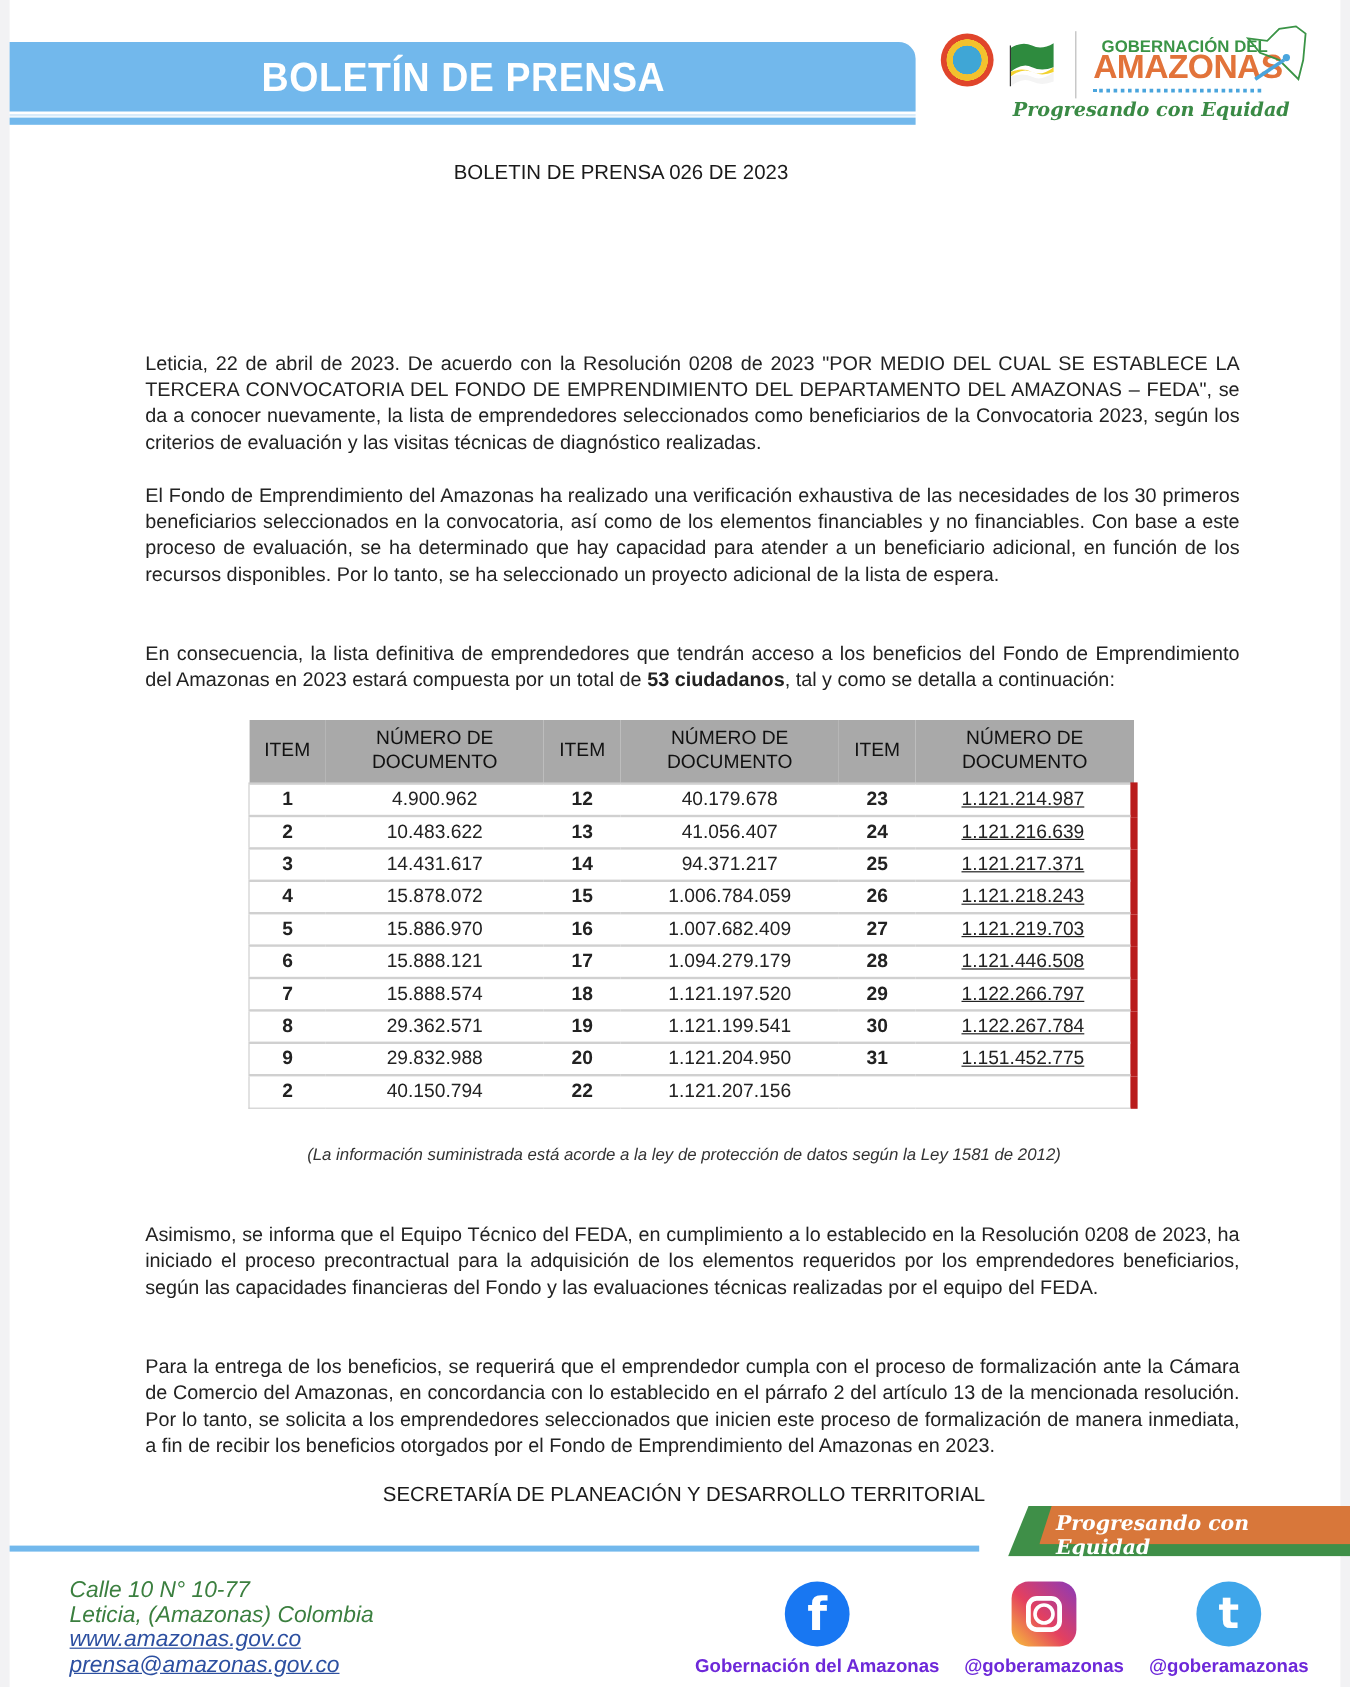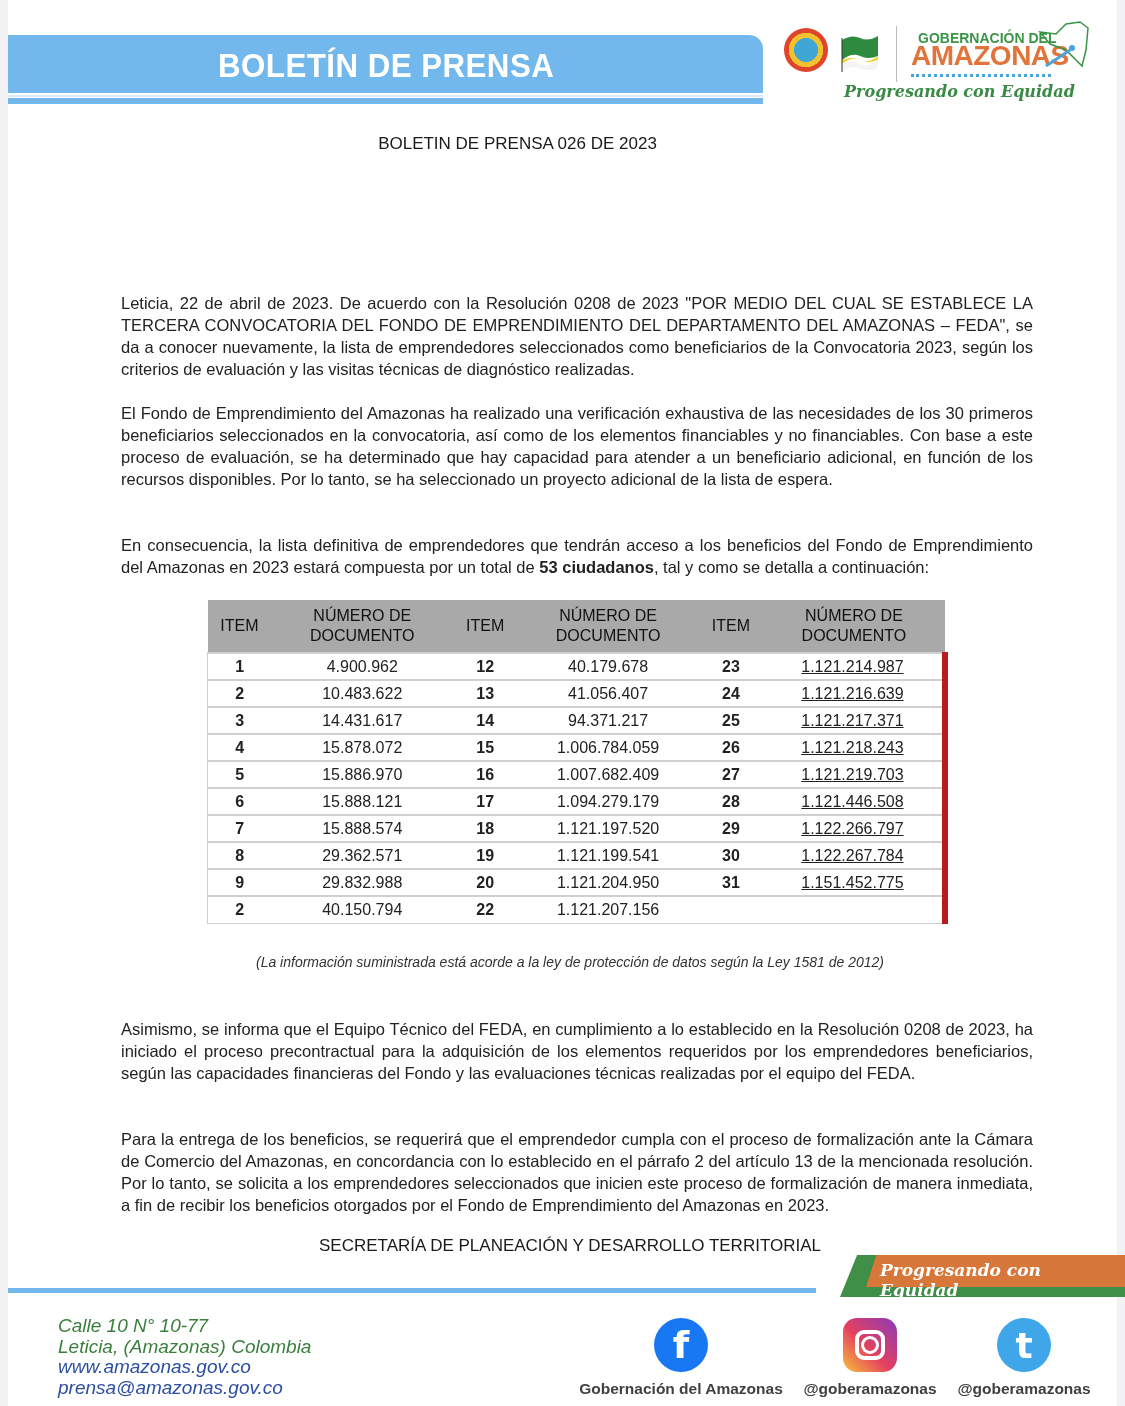--- a/index.html
+++ b/index.html
@@ -43,25 +43,25 @@
   .sign { position: absolute; left: 0; width: 1140px; top: 1236px; text-align: center; font-size: 17px; }
 
   
   .foot-line { position: absolute; left: 0; top: 1288px; width: 808px; height: 5px; background: #72b8ec; }
   .slogan-band { position: absolute; left: 840px; top: 1255px; width: 285px; height: 42px; }
   .slogan-band .green { position: absolute; left: 0; top: 0; width: 285px; height: 42px; background: #3f8f48; clip-path: polygon(6% 0, 100% 0, 100% 100%, 0 100%); }
   .slogan-band .orange { position: absolute; left: 26px; top: 0; width: 259px; height: 32px; background: #d8773a; clip-path: polygon(4% 0, 100% 0, 100% 100%, 0 100%); }
   .slogan-band span { position: absolute; left: 40px; top: 5px; font-family: "DejaVu Serif", serif; font-style: italic; font-weight: bold; font-size: 17px; color: #fff; }
 
   .addr { position: absolute; left: 58px; top: 1316px; font-size: 19px; font-style: italic; line-height: 20.5px; color: #3b7f3f; }
-  .addr a { color: #2c4fa0; display: block; }
+  .addr a { color: #2c4fa0; text-decoration: underline; display: block; }
 
   .social { position: absolute; top: 1318px; text-align: center; }
   .social .ico { width: 54px; height: 54px; margin: 0 auto; display: flex; align-items: center; justify-content: center; color: #fff; font-weight: bold; }
-  .social .lbl { font-size: 15.5px; font-weight: bold; color: #404040; margin-top: 8px; white-space: nowrap; }
+  .social .lbl { font-size: 15.5px; font-weight: bold; color: #6d28d9; margin-top: 8px; white-space: nowrap; }
   .fb .ico { border-radius: 50%; background: #1877f2; font-size: 38px; font-family: "DejaVu Sans", sans-serif; }
   .ig .ico { border-radius: 14px; background: linear-gradient(45deg, #f8c13a, #e4405f 45%, #8a3ab9); }
   .ig .ring { width: 30px; height: 30px; border: 4px solid #fff; border-radius: 9px; position: relative; display: flex; align-items: center; justify-content: center; }
   .ig .ring::after { content: ""; width: 12px; height: 12px; border: 3px solid #fff; border-radius: 50%; }
   .tw .ico { border-radius: 50%; background: #3fa6ea; font-size: 36px; font-family: "DejaVu Sans", sans-serif; }
 </style>
 </head>
 <body>
 
 <div class="page">

